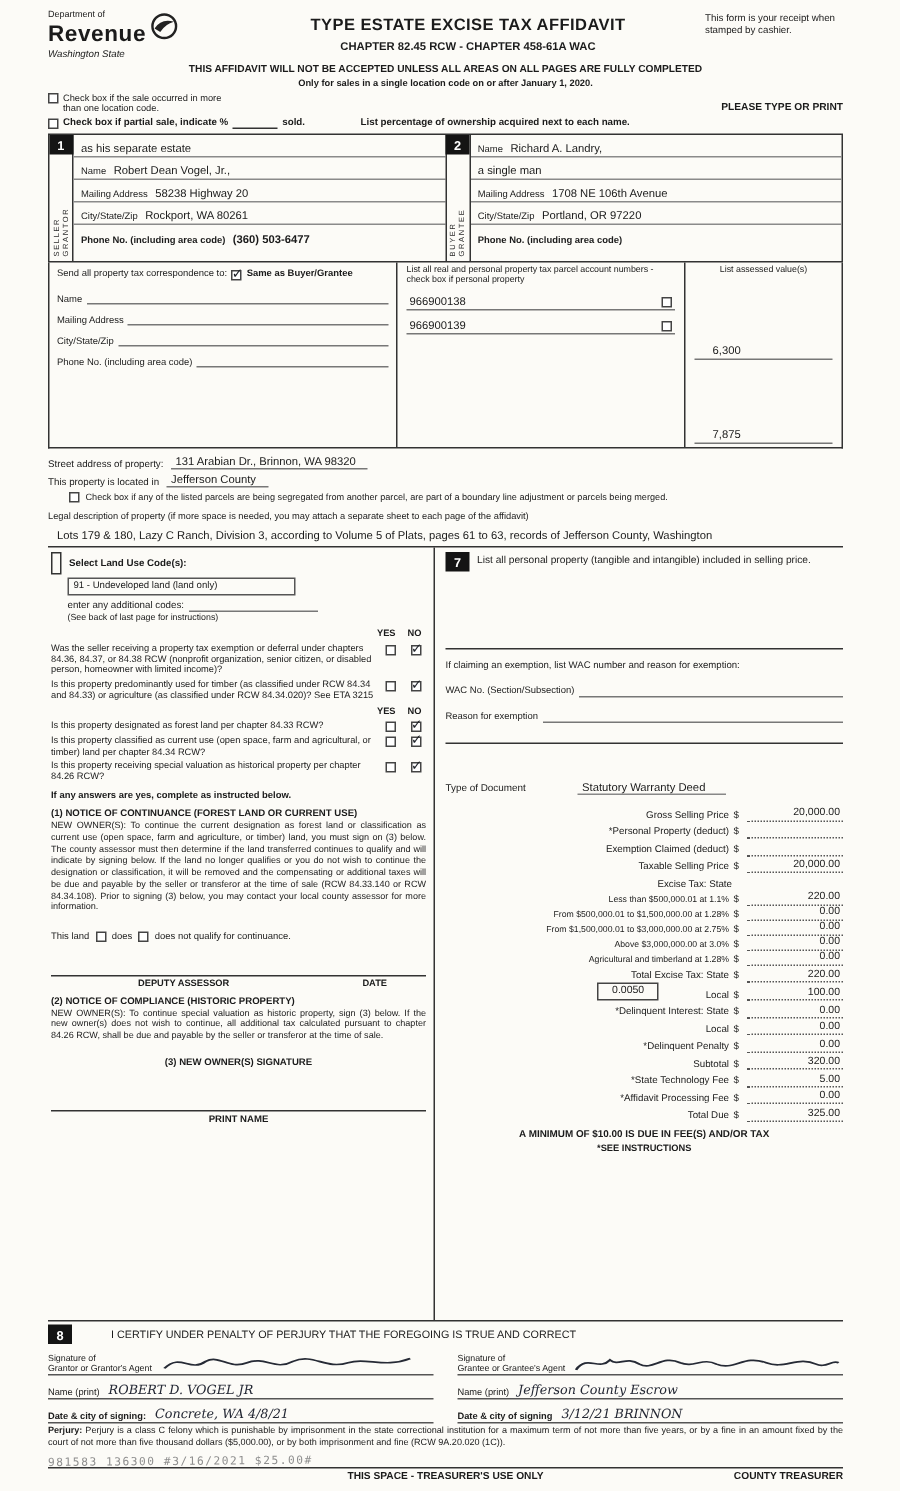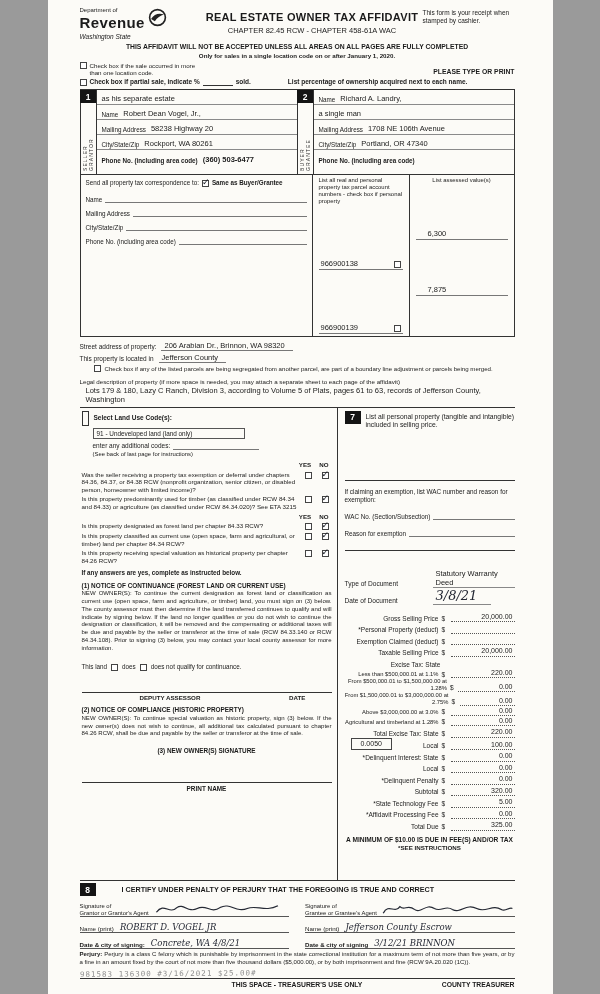--- a/index.html
+++ b/index.html
@@ -1,35 +1,35 @@
 <!DOCTYPE html>
 <html><head>
 <meta charset="utf-8">
 <style>
   *{margin:0;padding:0;box-sizing:border-box;}
   html,body{background:#9a9a9a;}
-  .page{width:505px;height:994px;margin:0 auto;background:#fcfbf7;color:#1b1b1b;
+  .page{width:600px;height:994px;margin:0 auto;background:#fcfbf7;color:#1b1b1b;
     font-family:"Liberation Sans","DejaVu Sans",sans-serif;font-size:6.5px;line-height:1.2;
     padding:7px 38px 5px 32px;display:flex;flex-direction:column;overflow:hidden;position:relative;}
   .b{font-weight:bold;}
   .typed{font-size:7.5px;}
   .hand{font-family:"DejaVu Serif",serif;font-style:italic;color:#232733;font-size:8.5px;}
   .cb{display:inline-block;width:7px;height:7px;border:1px solid #444;background:#fff;position:relative;flex:none;vertical-align:middle;}
   .cb.checked::after{content:"\2713";position:absolute;left:-1px;top:-4px;font-size:9px;font-weight:bold;color:#1d2027;}
   
   .hdr{display:flex;align-items:flex-start;flex:none;}
   .logo{width:122px;}
   .logo-row{display:flex;gap:3px;align-items:flex-start;}
   .dept-small{font-size:6px;}
   .dept-big{font-size:15px;font-weight:bold;letter-spacing:.4px;}
   .logo-mark{width:19px;height:19px;margin-top:1px;flex:none;}
   .dept-sub{font-size:6.5px;margin-top:1px;font-style:italic;}
   .title-blk{flex:1;text-align:center;padding-top:4px;}
   .form-title{font-size:11px;font-weight:bold;letter-spacing:.3px;}
-  .form-chapter{font-size:7.5px;font-weight:normal;margin-top:2px;}
+  .form-chapter{font-size:7.5px;font-weight:bold;margin-top:2px;}
   .receipt-note{width:92px;font-size:6.5px;padding-top:2px;}
   .warning{text-align:center;font-weight:bold;font-size:6.8px;margin-top:2px;flex:none;}
   .only-note{text-align:center;font-size:6.2px;font-weight:bold;margin-top:1px;flex:none;}
   .row-d{display:flex;justify-content:space-between;margin-top:2px;flex:none;}
   .multi-loc{display:flex;gap:3px;}
   .multi-loc-text{font-size:6.2px;width:112px;}
   .type-print{font-size:6.8px;font-weight:bold;align-self:flex-end;}
   .partial-row{display:flex;align-items:flex-end;gap:3px;margin-top:2px;font-weight:bold;flex:none;}
   .pct-line{width:30px;border-bottom:1px solid #333;height:7px;}
   .own-note{margin-left:34px;}
@@ -48,21 +48,21 @@
   .flabel{font-size:6.3px;flex:none;}
   
   .corr{display:flex;border:1px solid #333;border-top:none;flex:none;}
   .corr-left{width:232px;padding:2px 5px;border-right:1px solid #333;}
   .corr-send{display:flex;align-items:center;gap:3px;font-size:6.3px;min-height:12px;}
   .cfield{display:flex;align-items:flex-end;gap:3px;min-height:14px;}
   .cfield .blank{flex:1;border-bottom:1px solid #777;height:9px;}
   .corr-mid{flex:1;border-right:1px solid #333;padding:2px 6px;}
   .corr-hdr{font-size:5.9px;}
   .corr-hdr.center{text-align:center;}
-  .parcel-row{display:flex;align-items:flex-end;justify-content:space-between;border-bottom:1px solid #777;min-height:16px;padding:0 2px 1px 2px;margin-top:48px;}
+  .parcel-row{display:flex;align-items:flex-end;justify-content:space-between;border-bottom:1px solid #777;min-height:16px;padding:0 2px 1px 2px;}
   .corr-right{width:104px;padding:2px 6px;}
   .aval{border-bottom:1px solid #777;min-height:16px;display:flex;align-items:flex-end;padding:0 2px 1px 12px;margin-top:40px;}
   
   .addr{margin-top:2px;flex:none;}
   .addr-row{display:flex;align-items:flex-end;gap:5px;min-height:12px;}
   .underl{border-bottom:1px solid #777;padding:0 8px 0 3px;}
   .seg-row{align-items:center;gap:4px;font-size:6.1px;padding-left:14px;}
   .legal-lbl{font-size:6.2px;min-height:11px;}
   .legal-val{padding-left:6px;min-height:13px;}
   
@@ -106,21 +106,21 @@
   .fin-row.sm .flbl{font-size:5.8px;}
   .fin-row.no-val{padding-right:74px;}
   .dollar{font-size:6.5px;width:6px;}
   .fv{width:64px;border-bottom:1px dotted #555;text-align:right;font-size:7px;padding-right:2px;min-height:9px;}
   .rate-box{border:1px solid #444;padding:1px 9px;font-size:7px;margin-right:28px;}
   .min-note{text-align:center;font-weight:bold;font-size:6.6px;margin-top:5px;}
   .see-instr{text-align:center;font-weight:bold;font-size:6.2px;margin-top:1px;}
   
   .s8{flex:none;margin-top:2px;}
   .s8-hdr{display:flex;gap:6px;align-items:center;}
-  .s8-stmt{font-size:7.2px;font-weight:bold;padding-left:20px;}
+  .s8-stmt{font-size:7.2px;font-weight:normal;padding-left:20px;}
   .s8-grid{display:flex;gap:16px;margin-top:2px;}
   .s8-col{flex:1;min-width:0;}
   .sigline{display:flex;align-items:flex-end;border-bottom:1px solid #555;min-height:19px;gap:4px;}
   .sig-label{display:flex;flex-direction:column;font-size:5.9px;line-height:1.15;flex:none;}
   .squiggle{flex:1;height:15px;min-width:0;}
   .nameline,.dateline{display:flex;align-items:flex-end;border-bottom:1px solid #555;min-height:16px;gap:6px;}
   .slbl{font-size:6.2px;flex:none;}
   
   .perjury{font-size:6.05px;text-align:justify;margin-top:2px;flex:none;}
   .stamp{font-family:"DejaVu Sans Mono",monospace;color:#8f8f8f;font-size:7.5px;letter-spacing:1px;margin-top:2px;transform:rotate(-.5deg);flex:none;}
@@ -140,21 +140,21 @@
           <div class="dept-big">Revenue</div>
         </div>
         <svg class="logo-mark" viewBox="0 0 20 20">
           <circle cx="10" cy="10" r="8.3" fill="none" stroke="#222" stroke-width="1.7"></circle>
           <path d="M3.2,11.5 Q8,4.2 16.8,6.8 Q11,8.2 7.2,14 Z" fill="#222"></path>
         </svg>
       </div>
       <div class="dept-sub">Washington State</div>
     </div>
     <div class="title-blk">
-      <div class="form-title">REAL ESTATE OWNER TAX AFFIDAVIT</div>
+      <div class="form-title">TYPE ESTATE EXCISE TAX AFFIDAVIT</div>
       <div class="form-chapter">CHAPTER 82.45 RCW - CHAPTER 458-61A WAC</div>
     </div>
     <div class="receipt-note">This form is your receipt when stamped by cashier.</div>
   </div>
   <div class="warning">THIS AFFIDAVIT WILL NOT BE ACCEPTED UNLESS ALL AREAS ON ALL PAGES ARE FULLY COMPLETED</div>
   <div class="only-note">Only for sales in a single location code on or after January 1, 2020.</div>
 
   <div class="row-d">
     <div class="multi-loc">
       <span class="cb"></span>
@@ -217,21 +217,21 @@
         </div>
         <div class="prow">
           <span class="typed">a single man</span>
         </div>
         <div class="prow">
           <span class="flabel">Mailing Address</span>
           <span class="typed">1708 NE 106th Avenue</span>
         </div>
         <div class="prow">
           <span class="flabel">City/State/Zip</span>
-          <span class="typed">Portland, OR 47340</span>
+          <span class="typed">Portland, OR 97220</span>
         </div>
         <div class="prow noline">
           <span class="flabel">Phone No. (including area code)</span>
           <span class="typed"></span>
         </div>
       </div>
     </div>
   </div>
 
   <div class="corr">
@@ -272,21 +272,21 @@
     <div class="corr-right">
       <div class="corr-hdr center">List assessed value(s)</div>
       <div class="aval typed">6,300</div>
       <div class="aval typed">7,875</div>
     </div>
   </div>
 
   <div class="addr">
     <div class="addr-row">
       <span>Street address of property:</span>
-      <span class="typed underl">206 Arabian Dr., Brinnon, WA 98320</span>
+      <span class="typed underl">131 Arabian Dr., Brinnon, WA 98320</span>
     </div>
     <div class="addr-row">
       <span>This property is located in</span>
       <span class="typed underl">Jefferson County</span>
     </div>
     <div class="addr-row seg-row">
       <span class="cb"></span>
       <span>Check box if any of the listed parcels are being segregated from another parcel, are part of a boundary line adjustment or parcels being merged.</span>
     </div>
     <div class="addr-row legal-lbl">Legal description of property (if more space is needed, you may attach a separate sheet to each page of the affidavit)</div>
@@ -397,24 +397,20 @@
         <div class="cfield">
           <span class="flabel">Reason for exemption</span>
           <span class="blank"></span>
         </div>
       </div>
 
       <div class="doc-rows">
         <div class="doc-row">
           <span class="dlbl">Type of Document</span>
           <span class="typed doc-val">Statutory Warranty Deed</span>
-        </div>
-        <div class="doc-row">
-          <span class="dlbl">Date of Document</span>
-          <span class="hand big doc-val">3/8/21</span>
         </div>
       </div>
 
       <div class="fin">
         <div class="fin-row">
             <span class="flbl">Gross Selling Price</span>
             <span class="dollar">$</span>
             <span class="fv typed">20,000.00</span>
           </div>
         <div class="fin-row">

